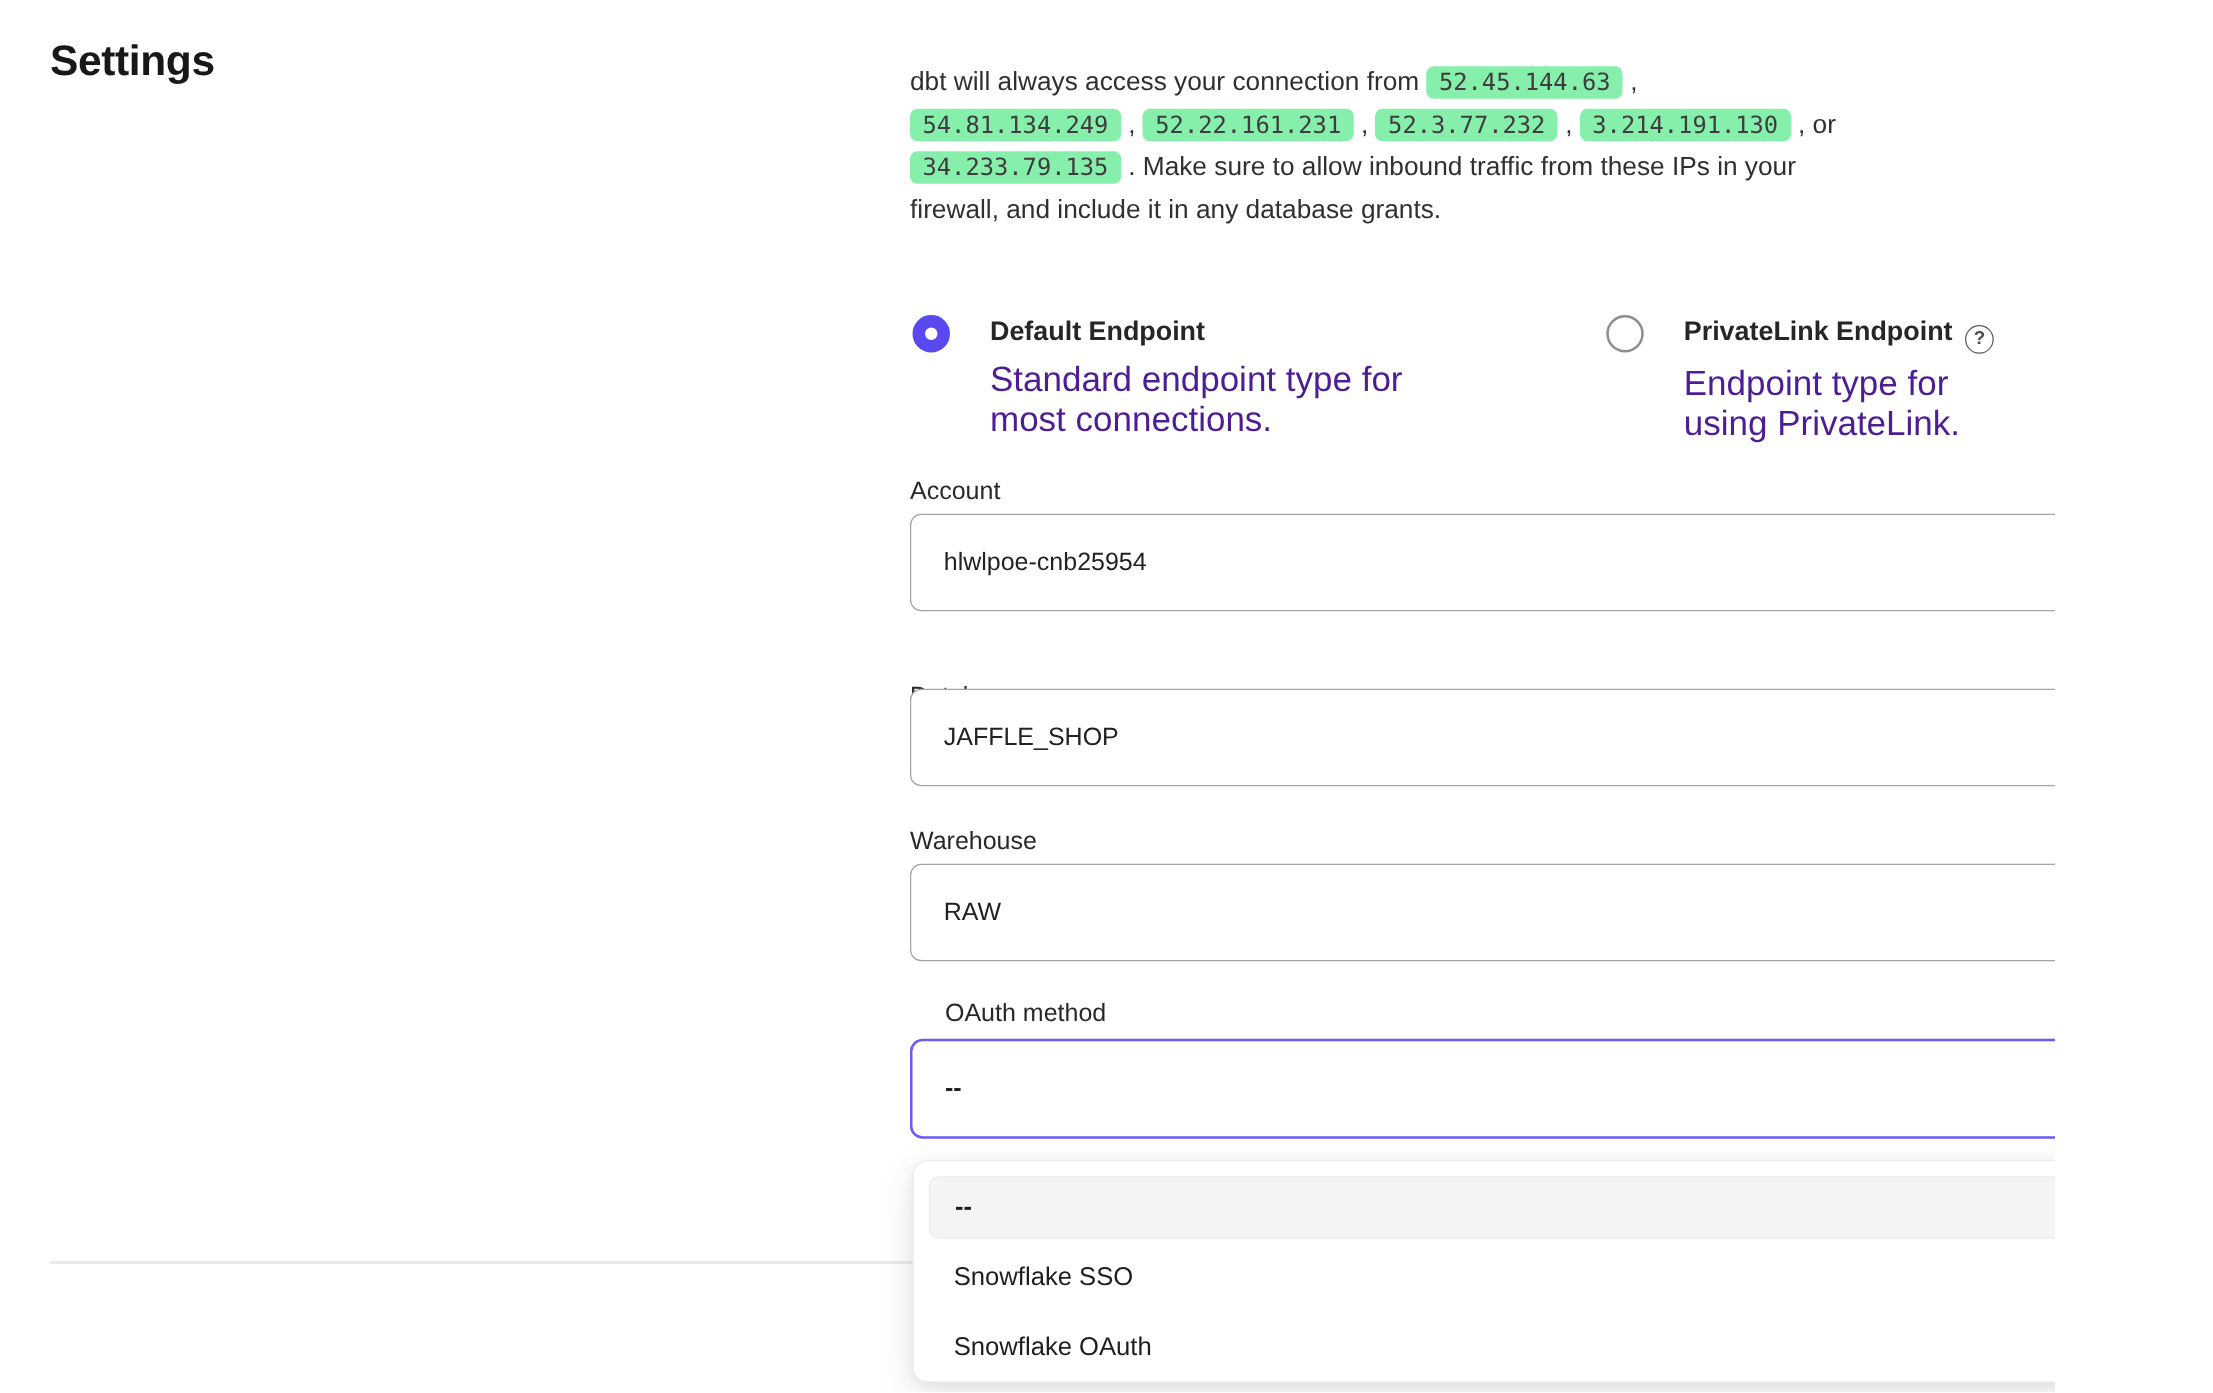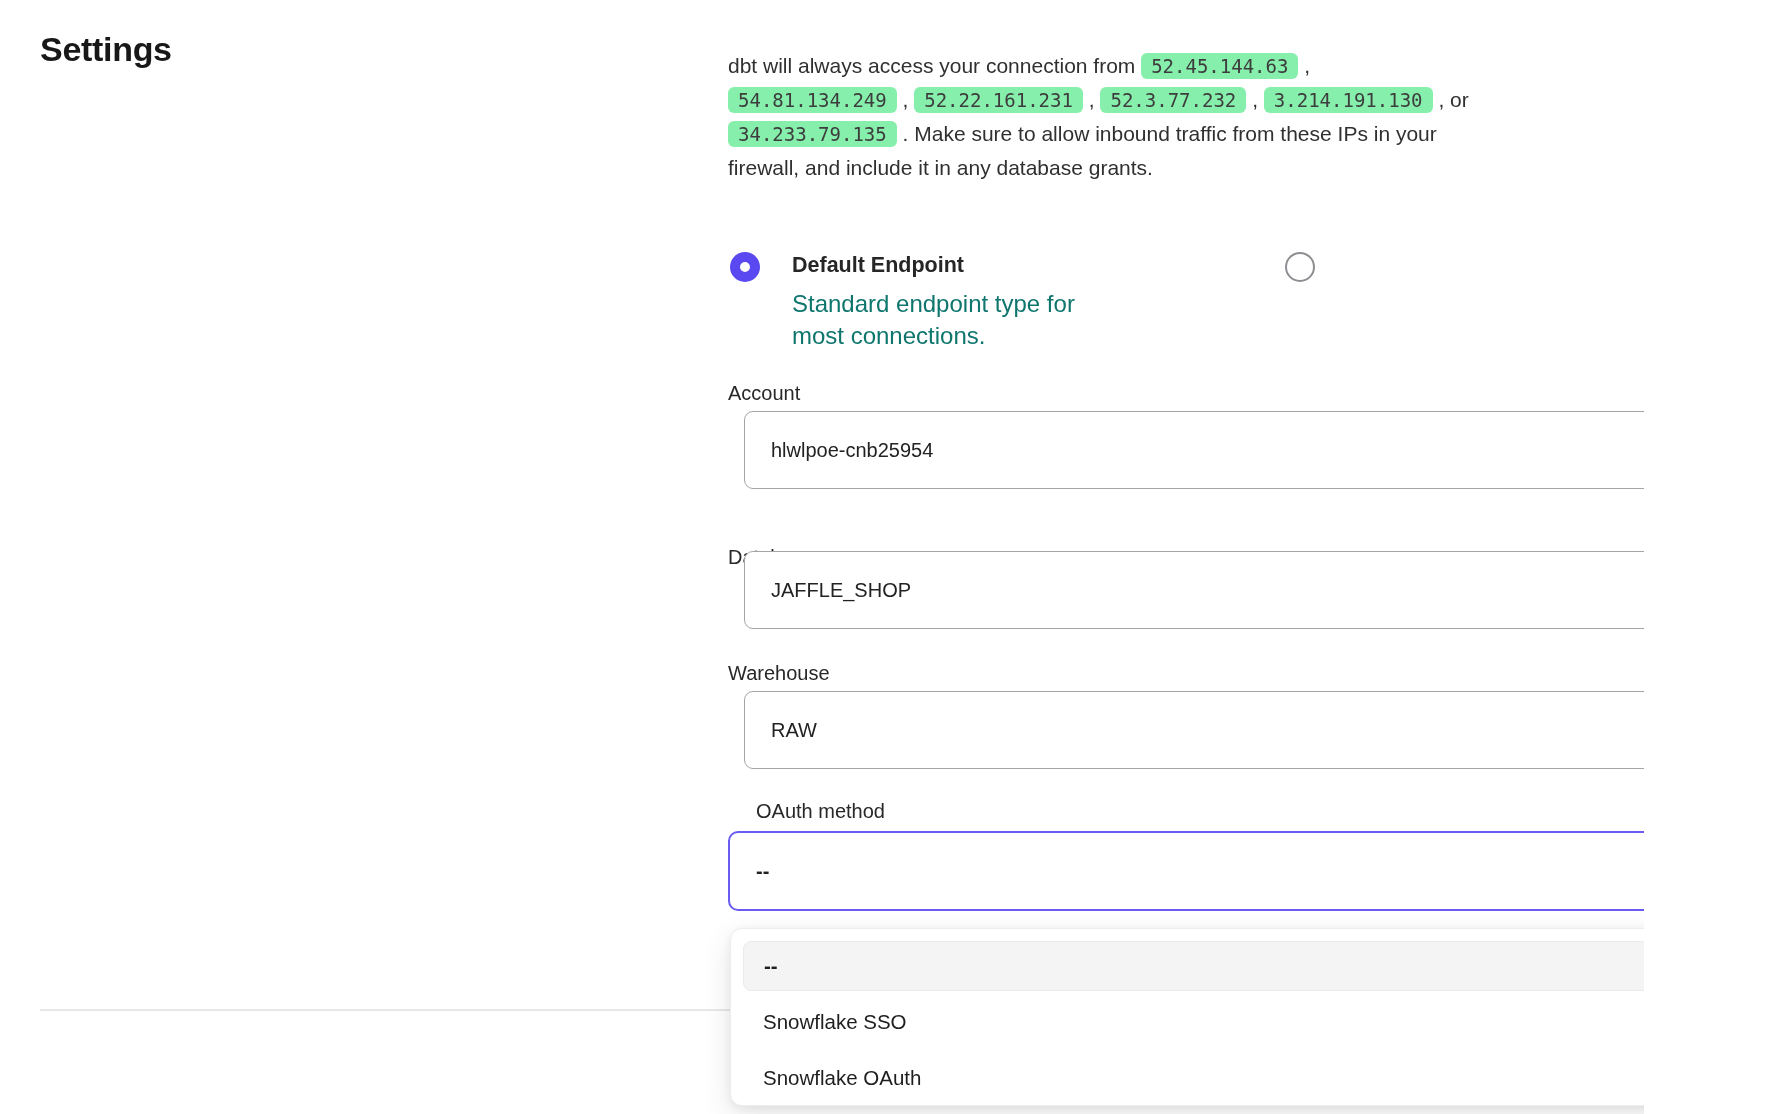--- a/index.html
+++ b/index.html
@@ -22,38 +22,38 @@
     white-space:nowrap;
   }
   
   .radio-option { position:absolute; display:flex; gap:32px; cursor:pointer; }
   .radio-circle {
     width:30px; height:30px; border-radius:50%; box-sizing:border-box;
     border:2px solid #8e8e92; background:#fff; flex:none; margin-top:2px;
   }
   .radio-circle.selected { border:10px solid #5a49f0; }
   .radio-title { font-size:21.5px; font-weight:600; color:#262626; line-height:30px; }
-  .radio-desc { font-size:24px; color:#0f766e; line-height:32px; margin-top:8px; }
+  .radio-desc { font-size:28px; color:#4c1d95; line-height:32px; margin-top:8px; }
   .desc-narrow { max-width:250px; }
   .desc-wide { max-width:340px; }
   .help-icon {
     display:inline-flex; align-items:center; justify-content:center;
     width:23px; height:23px; border:1.5px solid #5c5c5c; border-radius:50%;
     font-size:15px; font-weight:600; color:#4a4a4a; margin-left:10px;
     vertical-align:-3px; box-sizing:border-box;
   }
   
   .field-label {
     position:absolute; left:728px; font-size:20px; font-weight:500; color:#282828;
   }
   .text-input {
     position:absolute; left:728px; width:992px; height:78px; box-sizing:border-box;
     border:1px solid #a5a5a8; border-radius:9px; background:#fff;
     font-family:"Liberation Sans", sans-serif; font-size:20px; color:#222;
-    padding:0 26px; outline:none;margin-left:16px;
+    padding:0 26px; outline:none;
   }
   .select-box {
     position:absolute; left:728px; width:992px; height:80px; box-sizing:border-box;
     border:2px solid #6a5bf3; border-radius:10px; background:#fff;
     display:flex; align-items:center; padding:0 26px;
     font-size:20px; font-weight:700; color:#222; cursor:pointer;
   }
   .select-value { flex:1; }
   .chevron-icon { flex:none; margin-right:4px; }
   
@@ -94,20 +94,26 @@
   <div class="radio-option" style="left:730px; top:250px; width:420px;">
     <span class="radio-circle selected"></span>
     <span>
       <div class="radio-title">Default Endpoint</div>
       <div class="radio-desc desc-wide">Standard endpoint type for most connections.</div>
     </span>
   </div>
 
   <div class="radio-option" style="left:1285px; top:250px; width:440px;">
     <span class="radio-circle"></span>
+    <span>
+      <div class="radio-title">
+        <span>PrivateLink Endpoint</span><span class="help-icon">?</span>
+      </div>
+      <div class="radio-desc desc-narrow">Endpoint type for using PrivateLink.</div>
+    </span>
   </div>
 
   <div class="field-label" style="top:382px;">Account</div>
   <input class="text-input" style="top: 411px;" type="text" value="hlwlpoe-cnb25954">
 
   <div class="field-label" style="top:546px;">Database</div>
   <input class="text-input" style="top: 551px;" type="text" value="JAFFLE_SHOP">
 
   <div class="field-label" style="top:662px;">Warehouse</div>
   <input class="text-input" style="top: 691px;" type="text" value="RAW">

